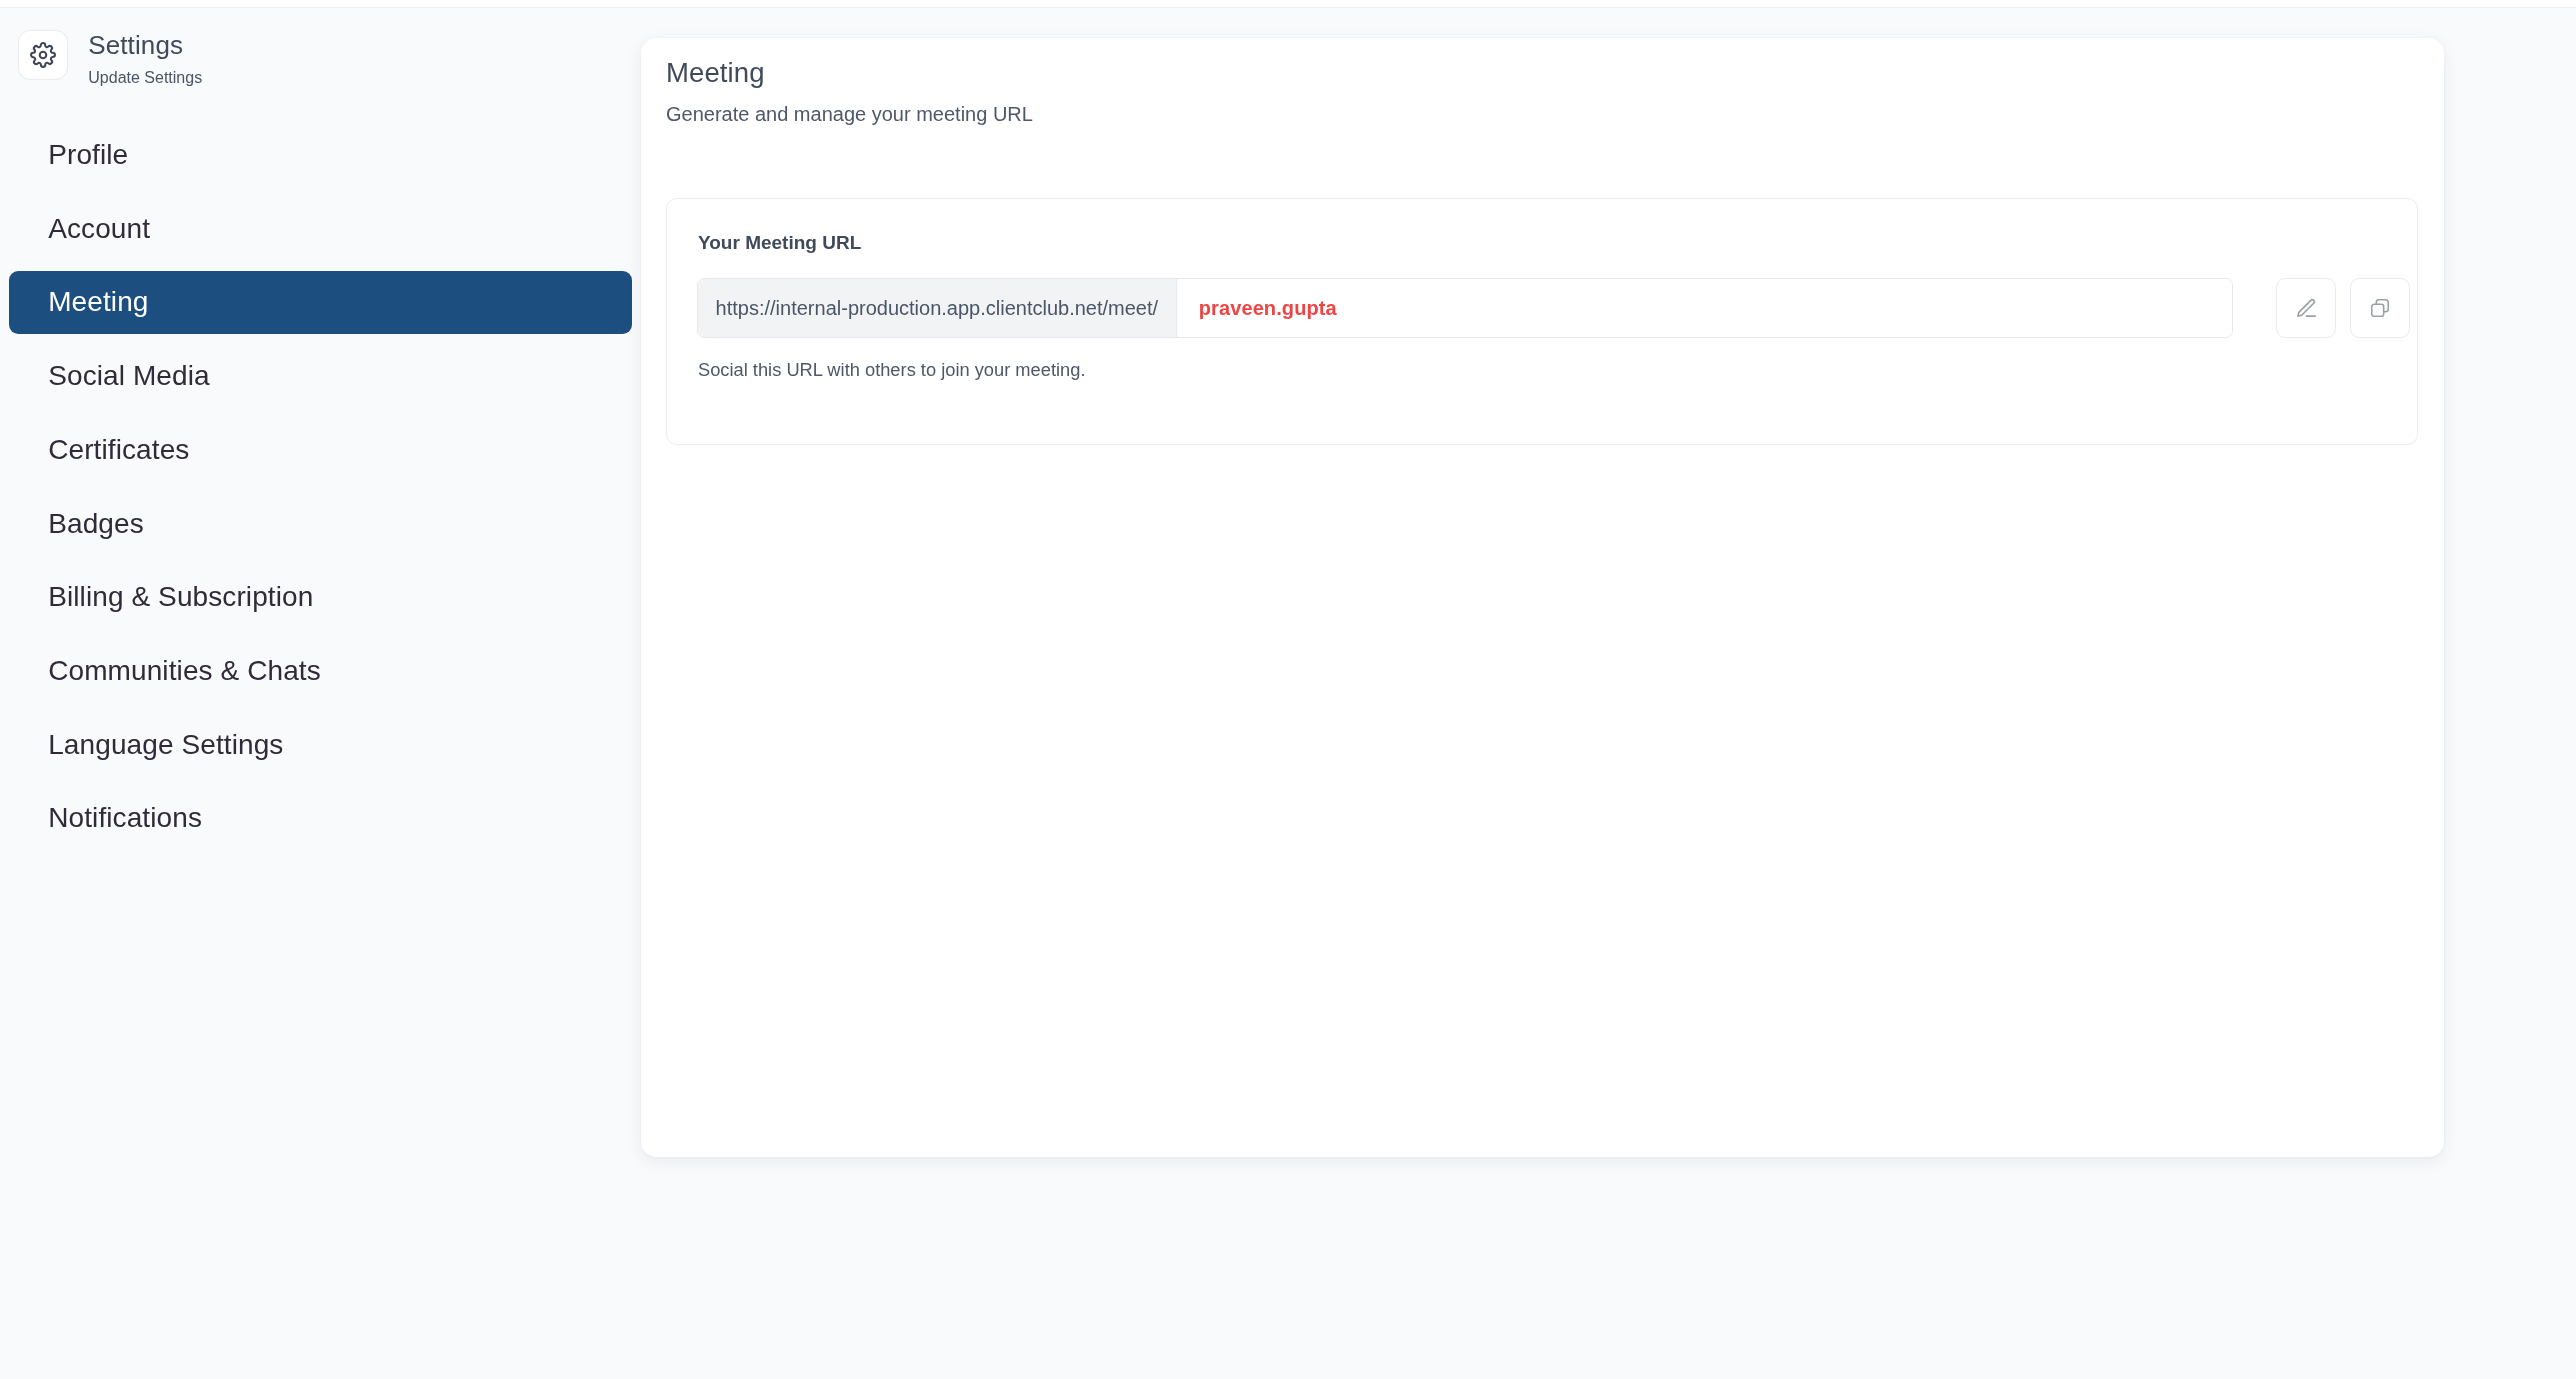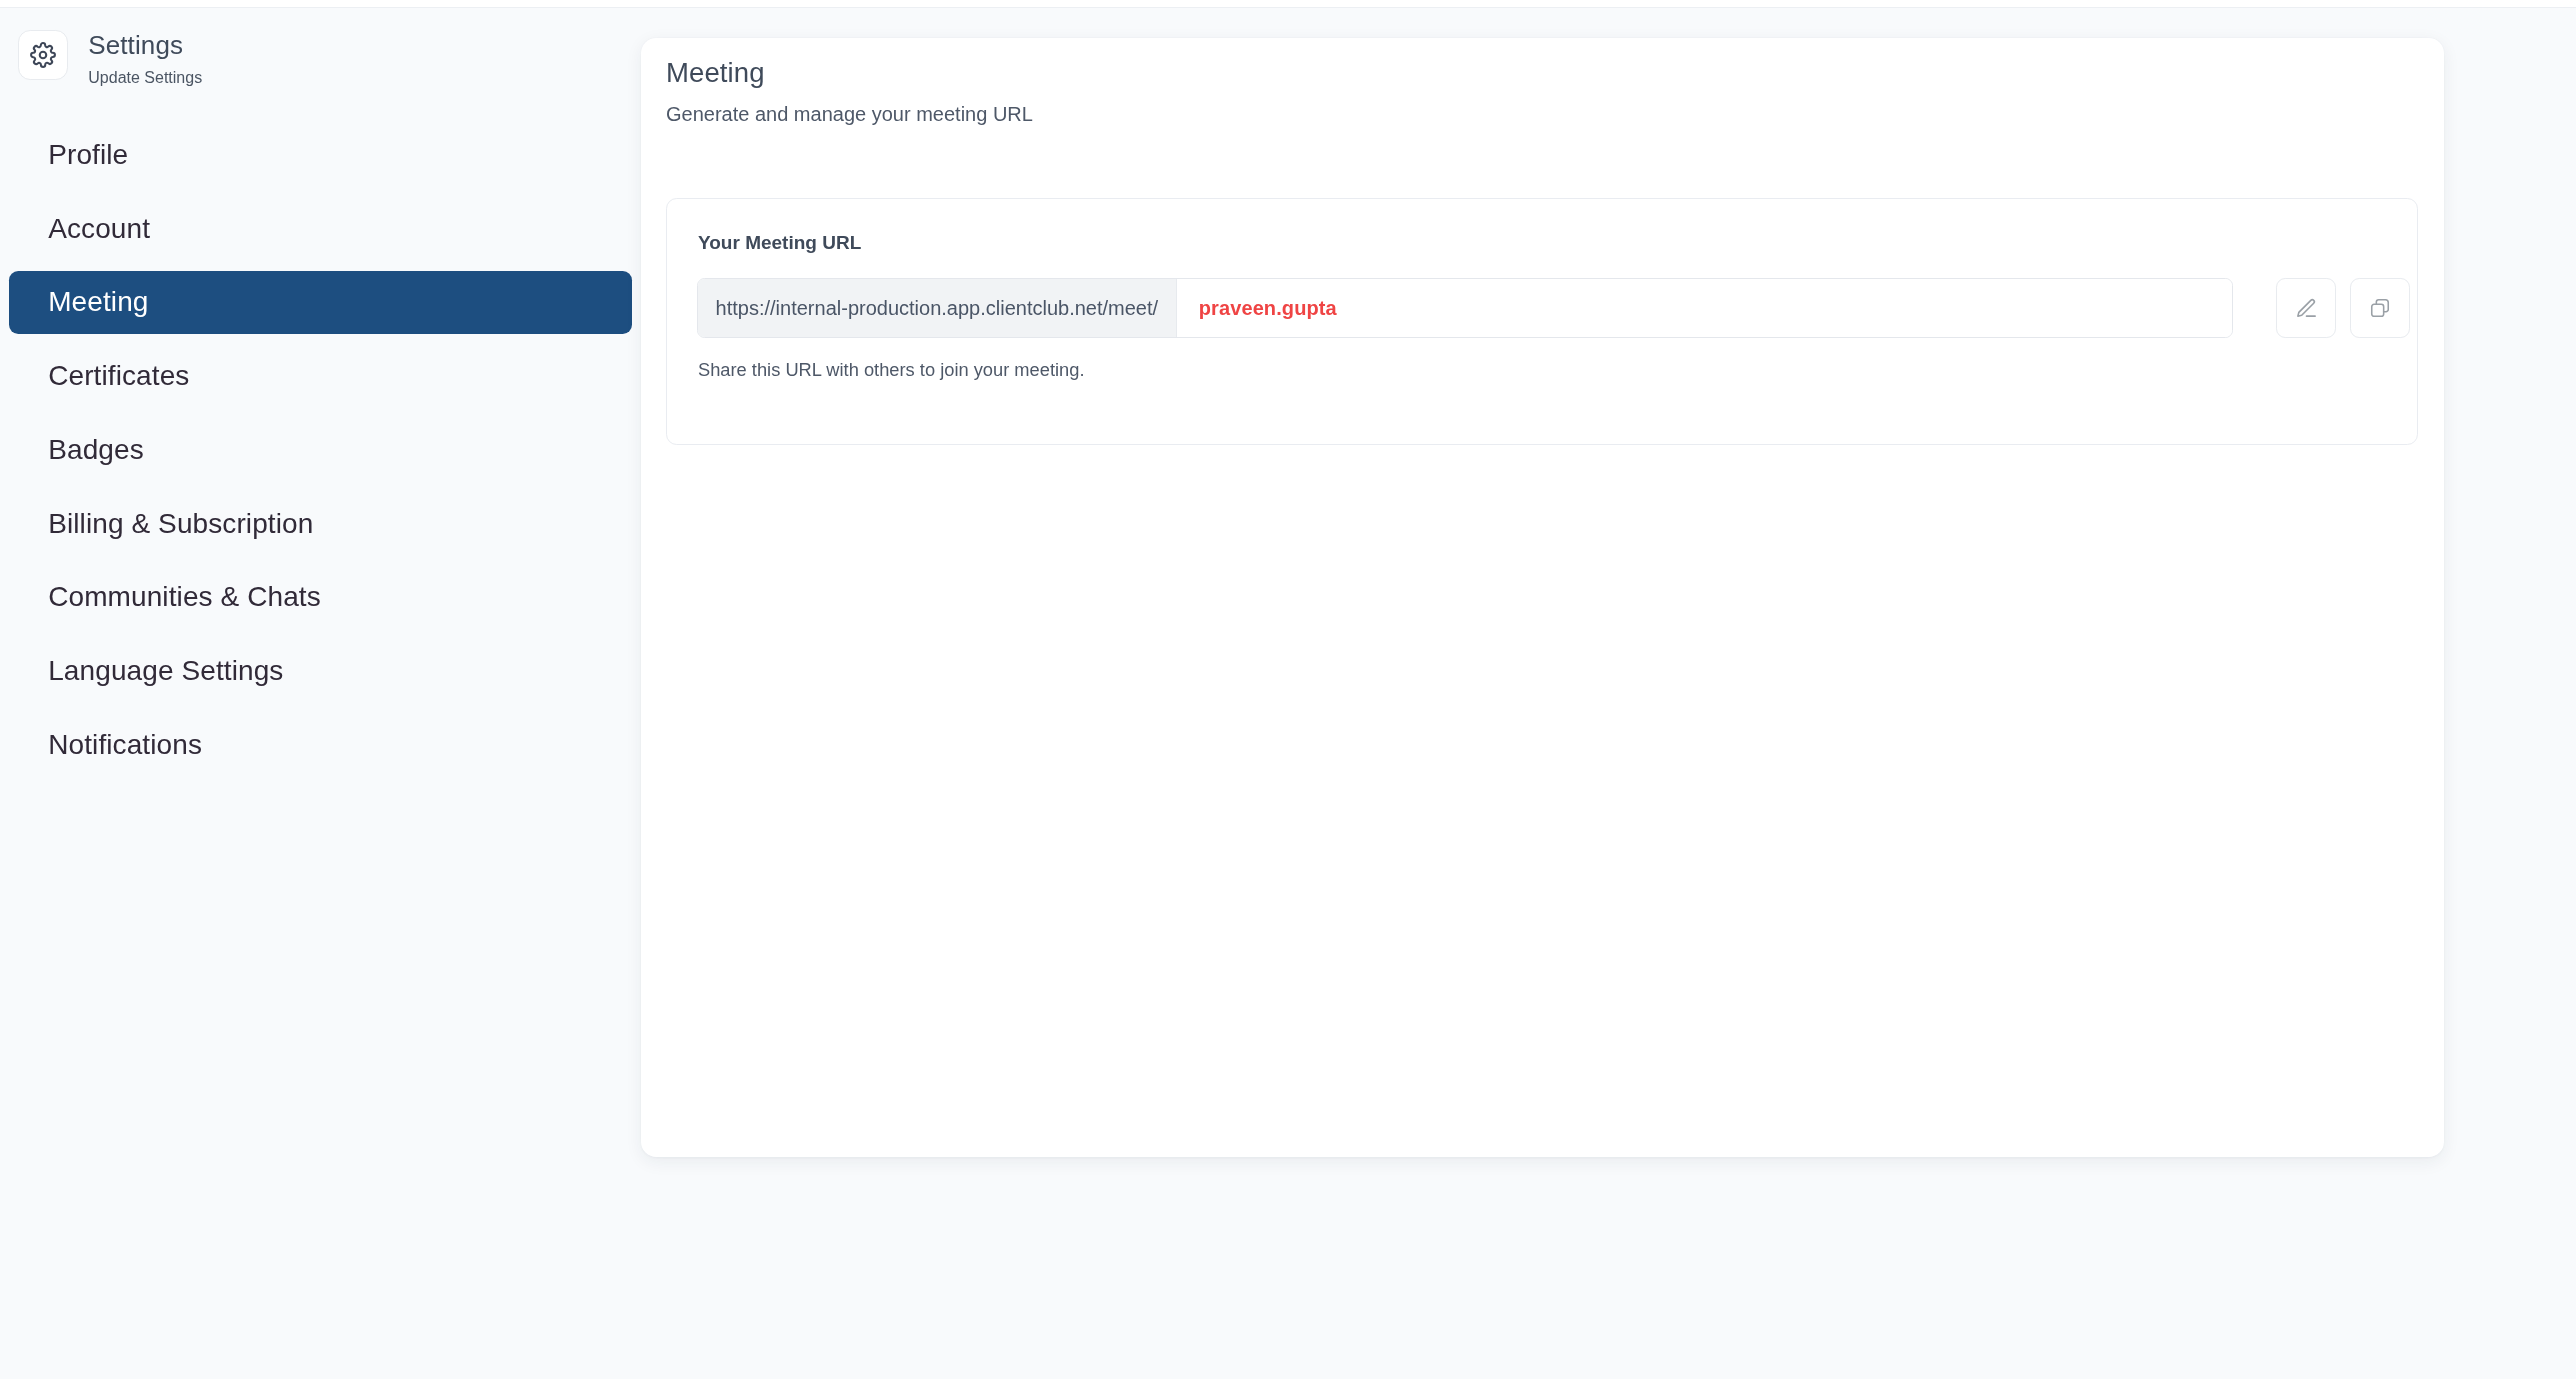--- a/index.html
+++ b/index.html
@@ -273,20 +273,23 @@
       </div>
 
       <div class="nav-item">
         <span class="label">Account</span>
       </div>
 
       <div class="nav-item active">
         <span class="label">Meeting</span>
       </div>
 
+      <div class="nav-item">
+        <span class="label">Social Media</span>
+      </div>
 
       <div class="nav-item">
         <span class="label">Certificates</span>
       </div>
 
       <div class="nav-item">
         <span class="label">Badges</span>
       </div>
 
       <div class="nav-item">
@@ -335,19 +338,19 @@
 
       <button class="icon-btn copy">
         <span>
           <svg width="22" height="22" viewBox="0 0 24 24" fill="none" stroke="#9aa0a6" stroke-width="1.7" stroke-linecap="round" stroke-linejoin="round">
             <rect x="3" y="8" width="13" height="13" rx="2.5"></rect>
             <path d="M8 8V5.5A2.5 2.5 0 0 1 10.5 3H18a3 3 0 0 1 3 3v7.5A2.5 2.5 0 0 1 18.5 16H16"></path>
           </svg>
         </span>
       </button>
 
-      <div class="url-help">Share this URL with others to join your meeting.</div>
+      <div class="url-help">Social this URL with others to join your meeting.</div>
 
     </section>
   </main>
 
 </div>
 
 
 </body></html>

